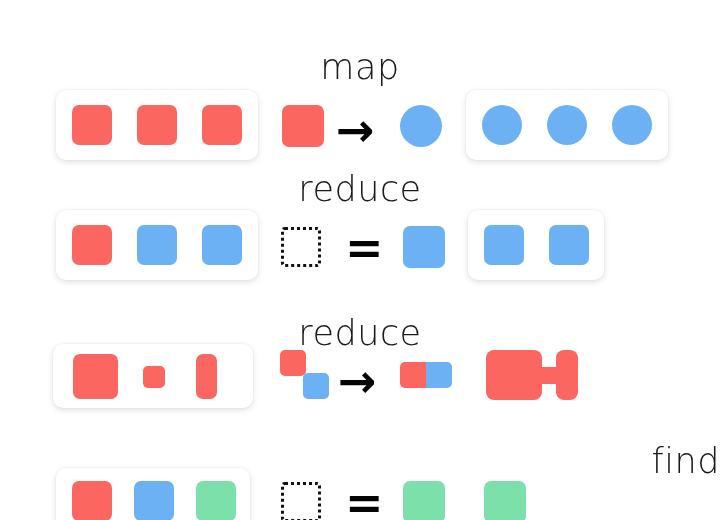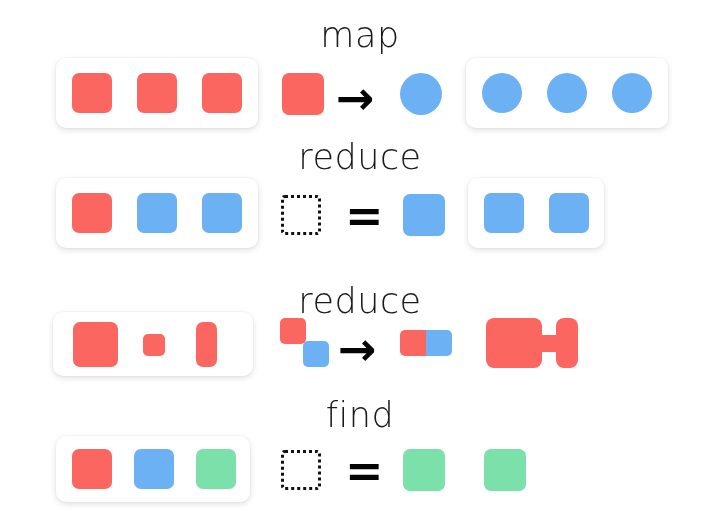--- a/index.html
+++ b/index.html
@@ -17,20 +17,21 @@
     position: relative;
     width: 720px;
     height: 520px;
   }
 
   
   .row {
     position: absolute;
     left: 0;
     width: 592px;
+    margin-top: 32px;
   }
   .row-title {
     position: absolute;
     left: 0;
     width: 720px;
     text-align: center;
     font-size: 35px;
     font-weight: 300;
     letter-spacing: 0.5px;
     color: #1a1a1a;
@@ -151,21 +152,21 @@
     </div>
 
     <div class="abs" style="left:486px;top:48px;width:110px;height:72px;">
       <div class="shape sq abs" style="left:0px;top:10px;width:56px;height:50px;background:#fb6660;border-radius:8px;"></div>
       <div class="shape abs" style="left:52px;top:27px;width:22px;height:17px;background:#fb6660;border-radius:3px;"></div>
       <div class="shape sq abs" style="left:70px;top:10px;width:22px;height:50px;background:#fb6660;border-radius:8px;"></div>
     </div>
   </div>
 
   <div class="row" style="top:388px;height:132px;">
-    <div class="row-title" style="top:10px;">find</div>
+    <div class="row-title" style="top:24px;text-align:right;">find</div>
 
     <div class="card" style="left:56px;top:48px;width:194px;height:66px;">
       <div class="shape sq abs" style="left:16px;top:13px;width:40px;height:40px;background:#fb6660;"></div>
       <div class="shape sq abs" style="left:78px;top:13px;width:40px;height:40px;background:#6cb1f3;"></div>
       <div class="shape sq abs" style="left:140px;top:13px;width:40px;height:40px;background:#7ce0aa;"></div>
     </div>
 
     <div class="abs" style="left:278px;top:48px;width:175px;height:66px;">
       <div class="dashed-sq abs" style="left:3px;top:14px;width:40px;height:40px;"></div>
       <div class="op equals-glyph" style="left:67px;top:12px;">=</div>

